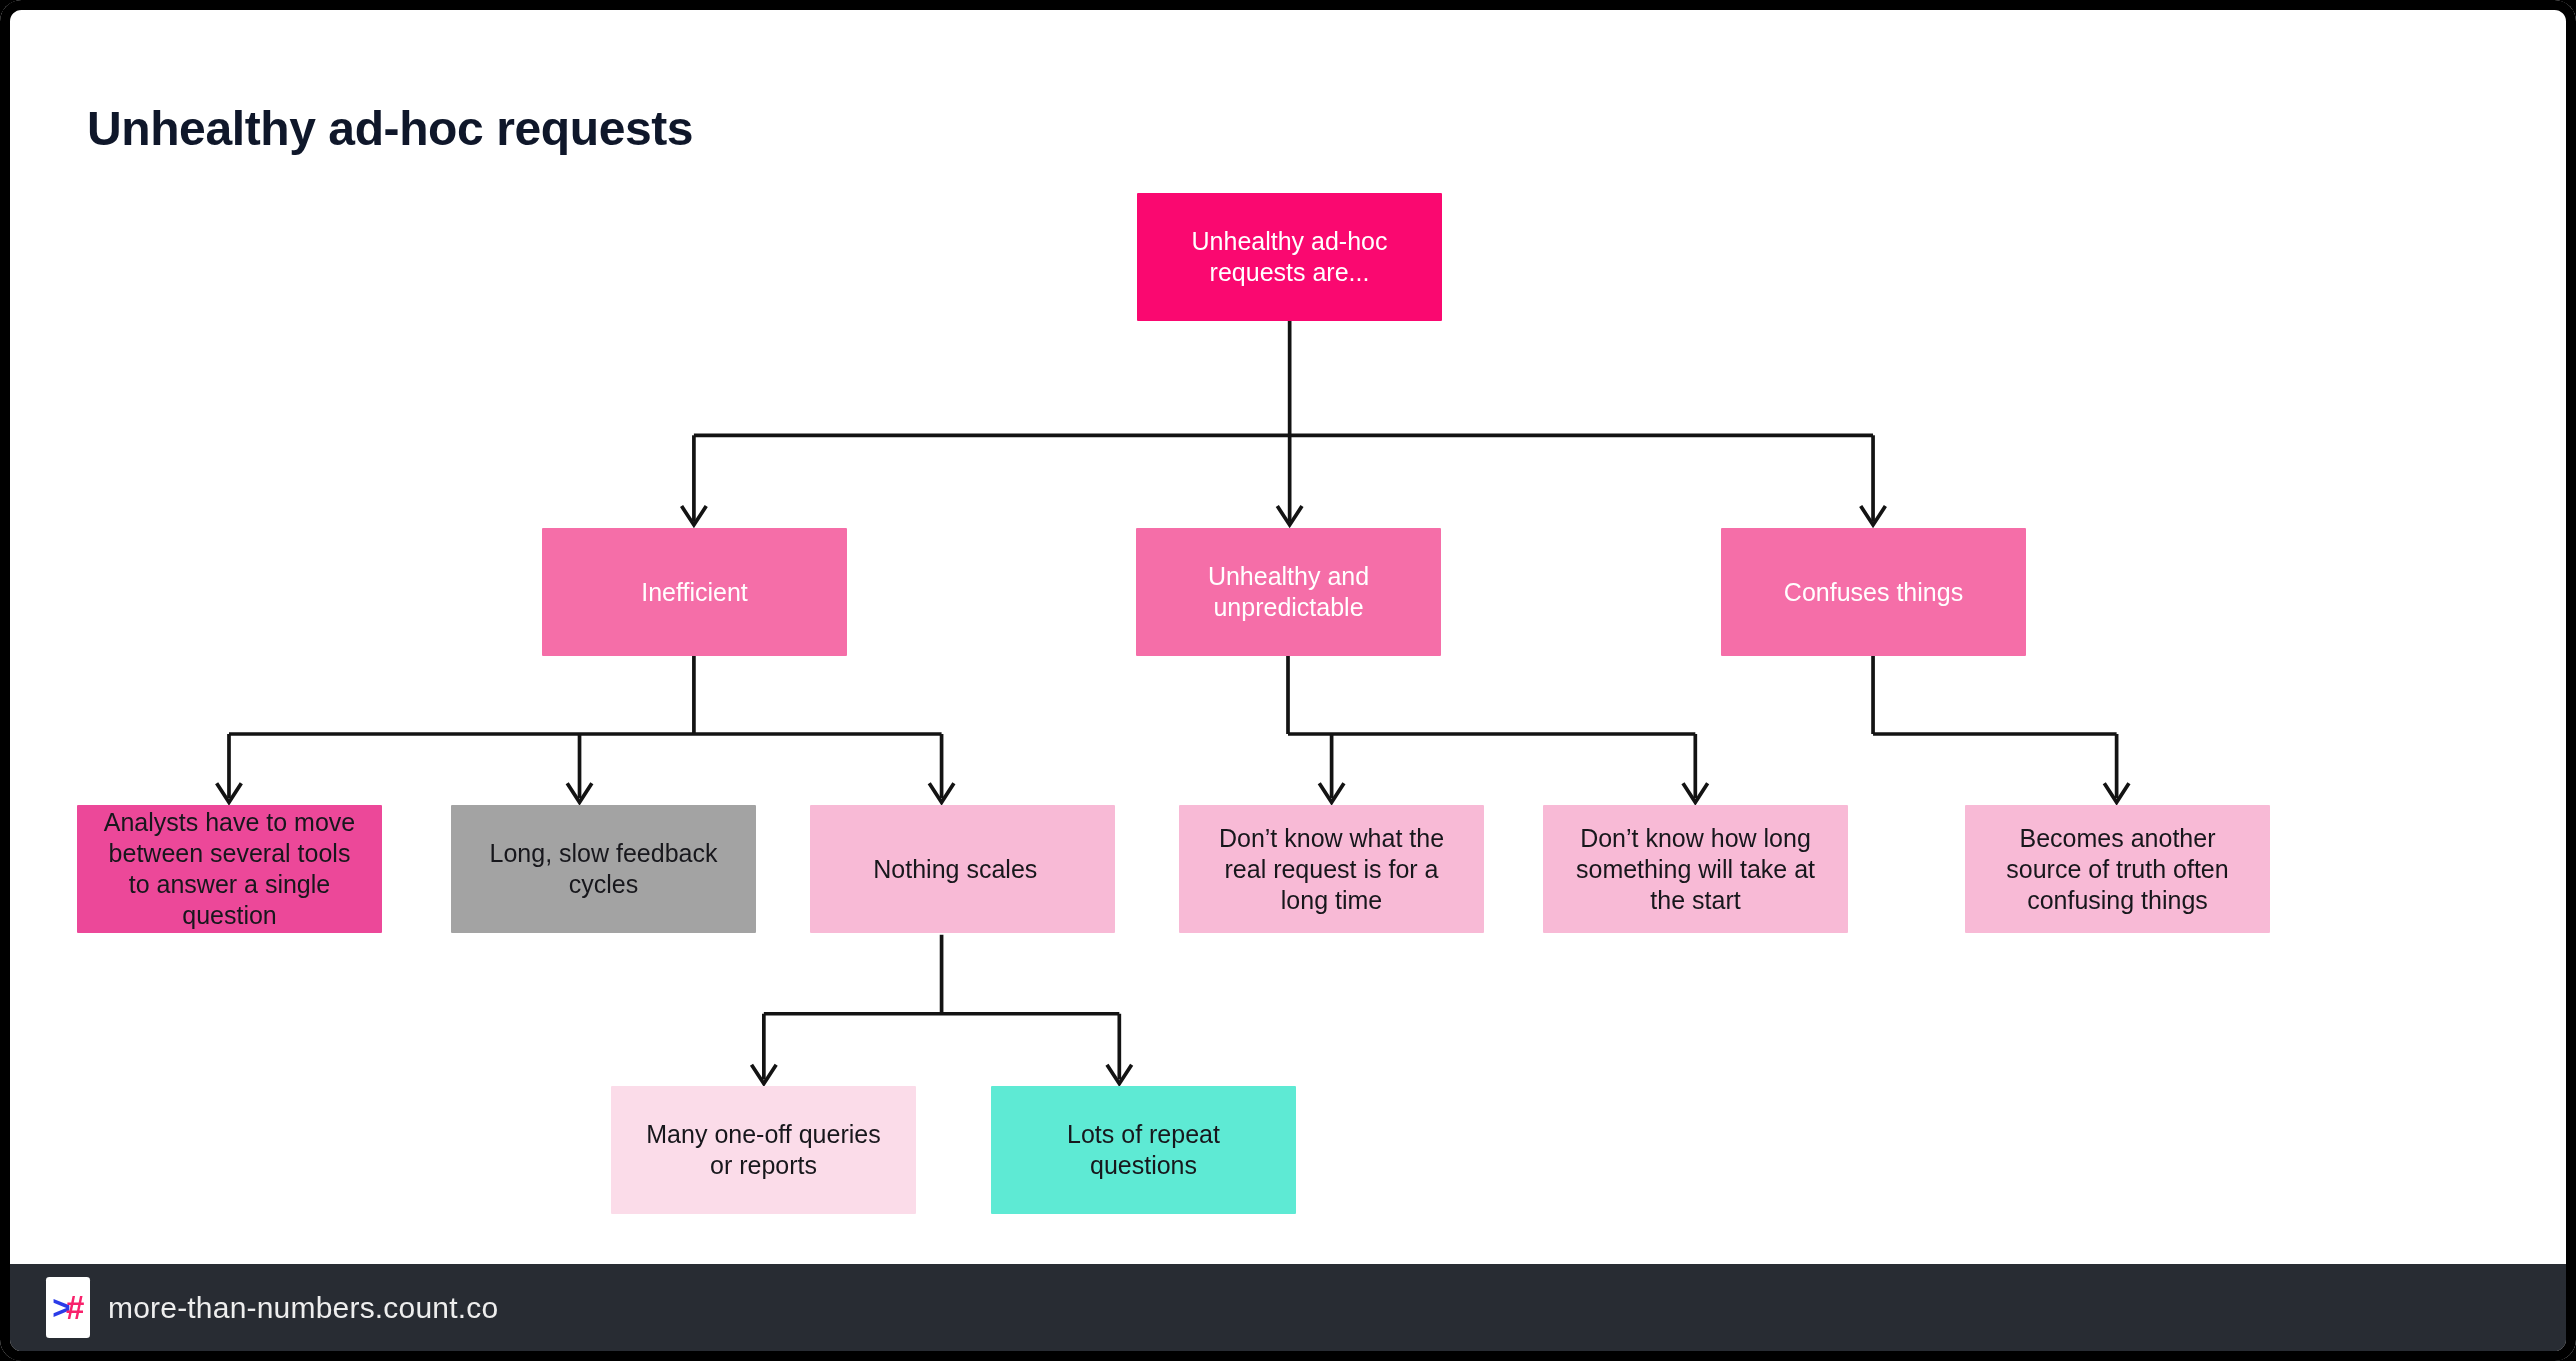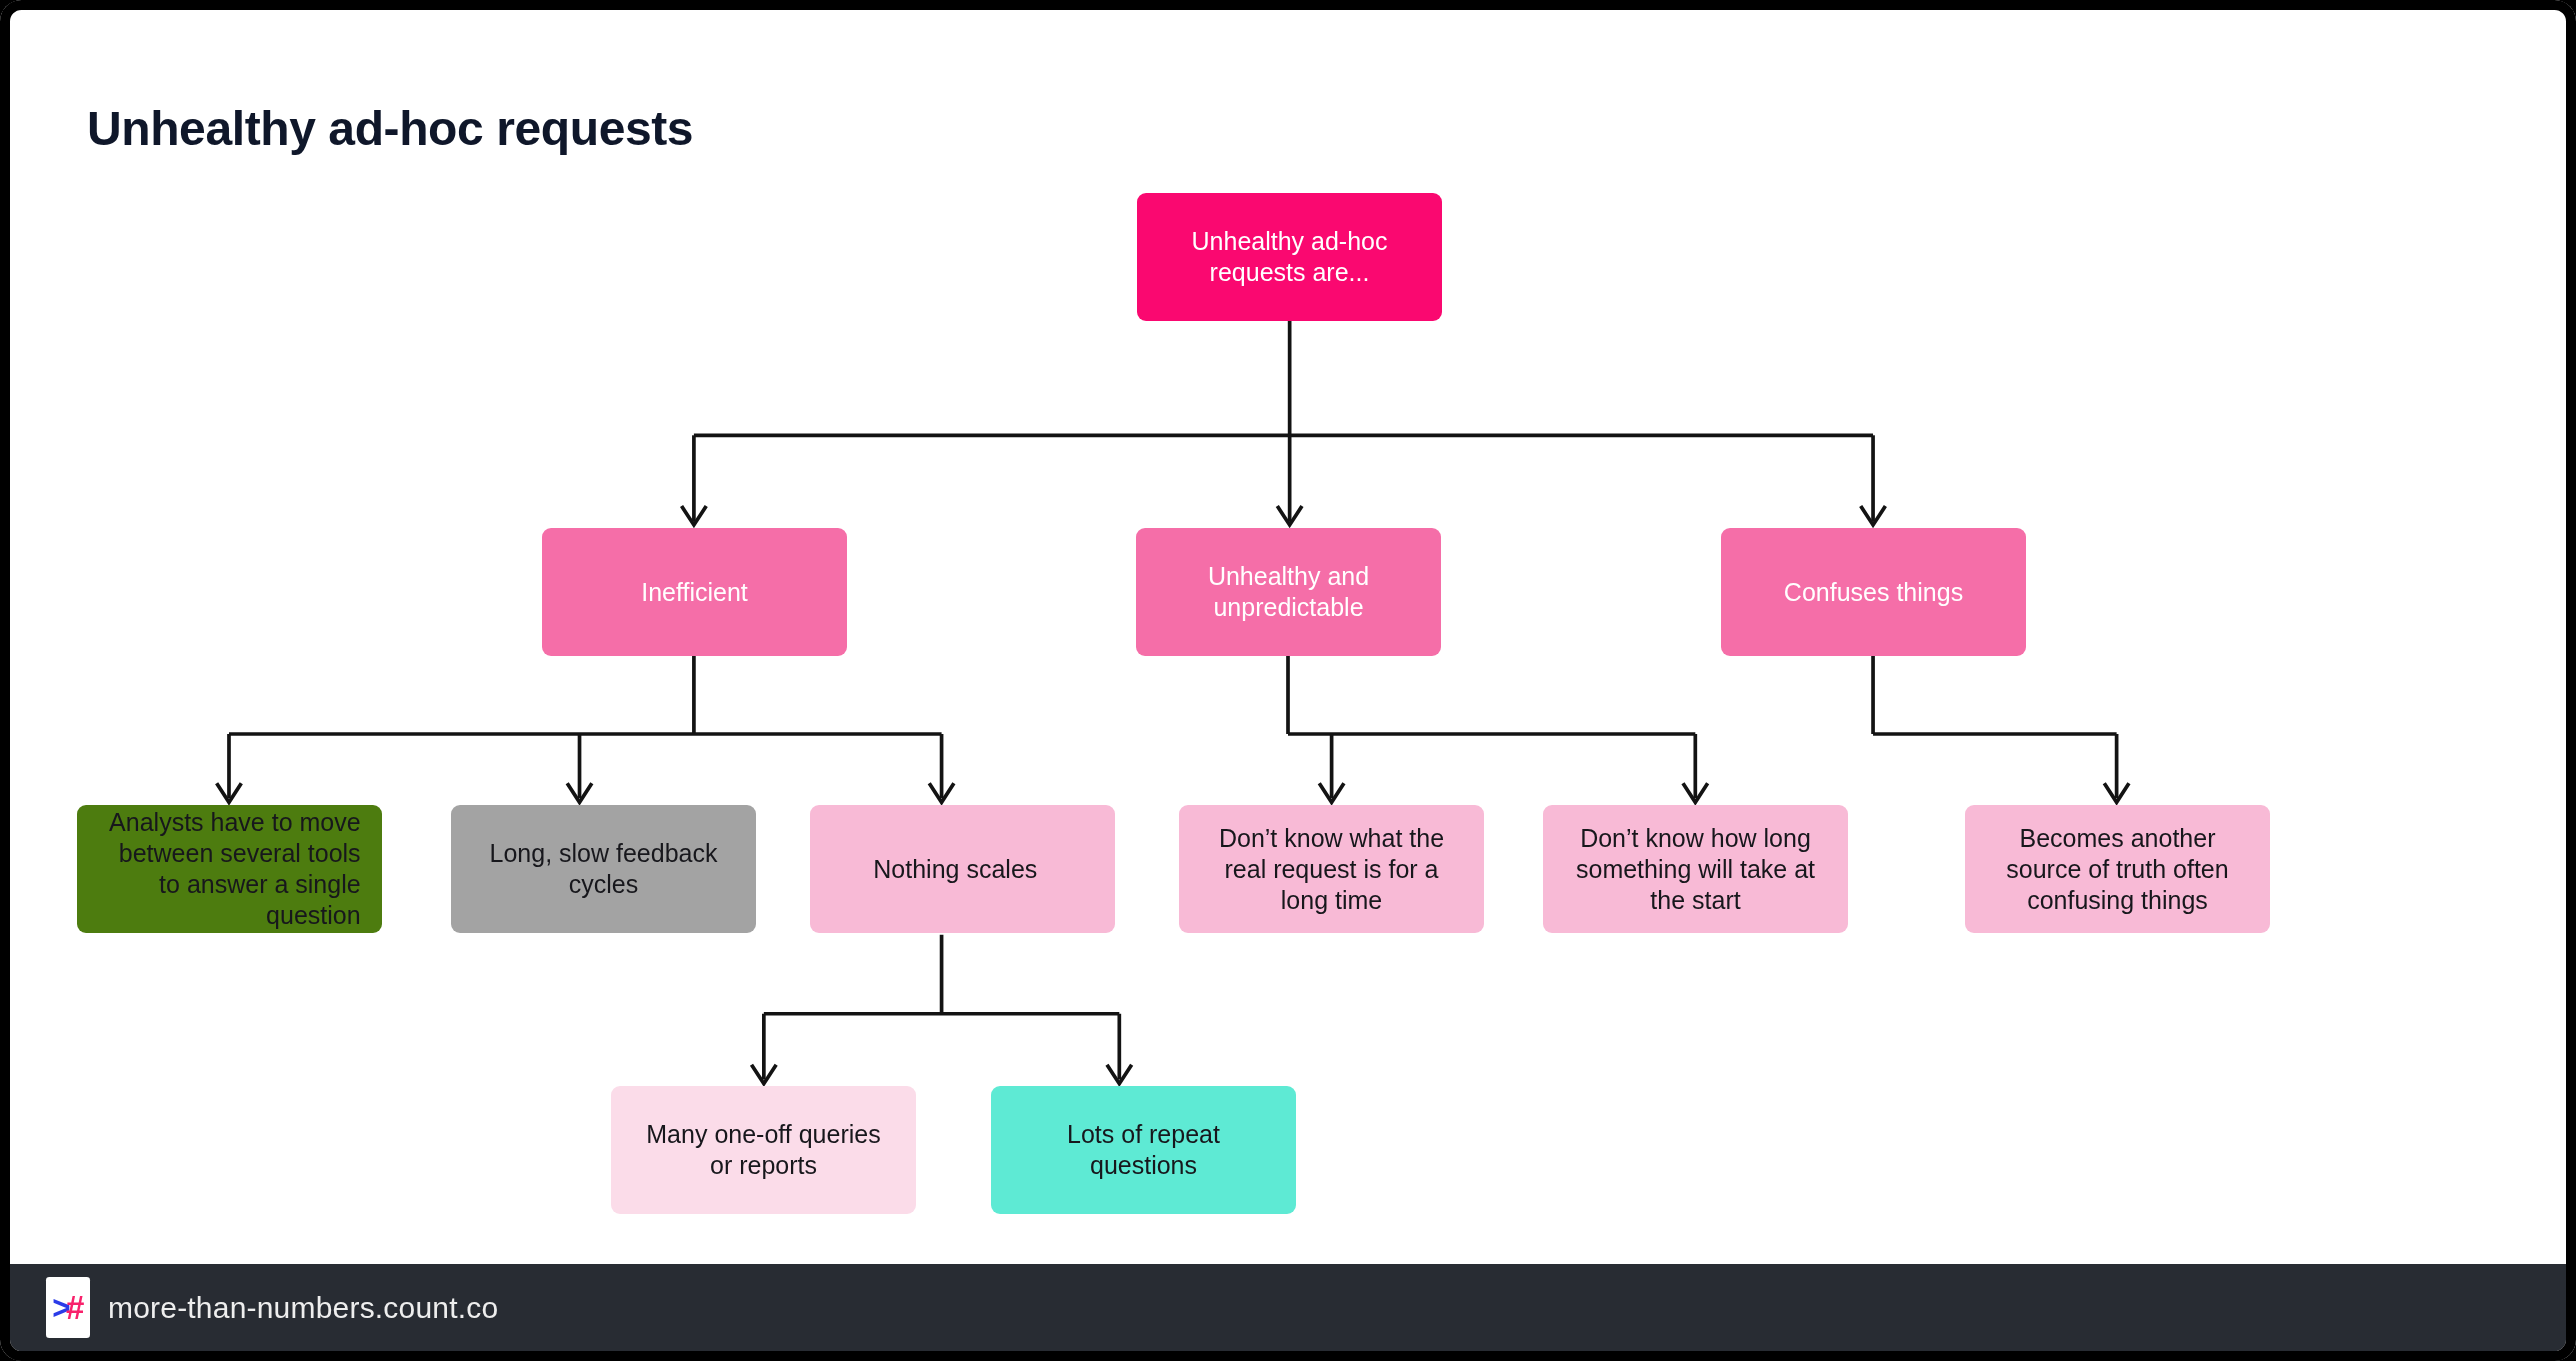--- a/index.html
+++ b/index.html
@@ -41,21 +41,21 @@
   svg.connectors path {
     fill: none;
     stroke: #131313;
     stroke-width: 4.5;
     stroke-linejoin: miter;
   }
   .node {
     position: absolute;
     width: 305px;
     height: 128px;
-    border-radius: 9px;
+    border-radius: 1px;
     display: flex;
     align-items: center;
     justify-content: center;
     text-align: center;
     box-sizing: border-box;
     padding: 11.5px 21.4px;
     font-size: 25px;
     line-height: 31px;
     z-index: 2;
   }
@@ -157,21 +157,21 @@
   <path d="M913 1294 L928 1317 L943 1294"></path>
   <path d="M1345 1294 L1360 1317 L1375 1294"></path>
 </svg>
 
 <div class="node lv-root n-root" style="background: rgb(250, 8, 112);">Unhealthy ad-hoc requests are...</div>
 
 <div class="node lv-branch n-b1" style="background: rgb(245, 110, 168);">Inefficient</div>
 <div class="node lv-branch n-b2" style="background: rgb(245, 110, 168);">Unhealthy and unpredictable</div>
 <div class="node lv-branch n-b3" style="background: rgb(245, 110, 168);">Confuses things</div>
 
-<div class="node lv-leaf n-leaf1" style="background: #4d7c0f; text-align: right;">Analysts have to move between several tools to answer a single question</div>
+<div class="node lv-leaf n-leaf1" style="background: #ec4899;">Analysts have to move between several tools to answer a single question</div>
 <div class="node lv-leaf n-leaf2" style="background: #a3a3a3; margin-left: 24px;">Long, slow feedback cycles</div>
 <div class="node lv-leaf n-leaf3" style="background: rgb(248, 186, 214);">Nothing scales</div>
 <div class="node lv-leaf n-leaf4" style="background: rgb(248, 186, 214);">Don’t know what the real request is for a long time</div>
 <div class="node lv-leaf n-leaf5" style="background: rgb(248, 186, 214);">Don’t know how long something will take at the start</div>
 <div class="node lv-leaf n-leaf6" style="background: rgb(248, 186, 214);">Becomes another source of truth often confusing things</div>
 
 <div class="node lv-subleaf n-sub1" style="background: rgb(251, 220, 233);">Many one-off queries or reports</div>
 <div class="node lv-subleaf n-sub2" style="background: #5eead4; margin-left: 24px;">Lots of repeat questions</div>
 
 <div class="footer-bar" style="background: rgb(40, 44, 51);">

